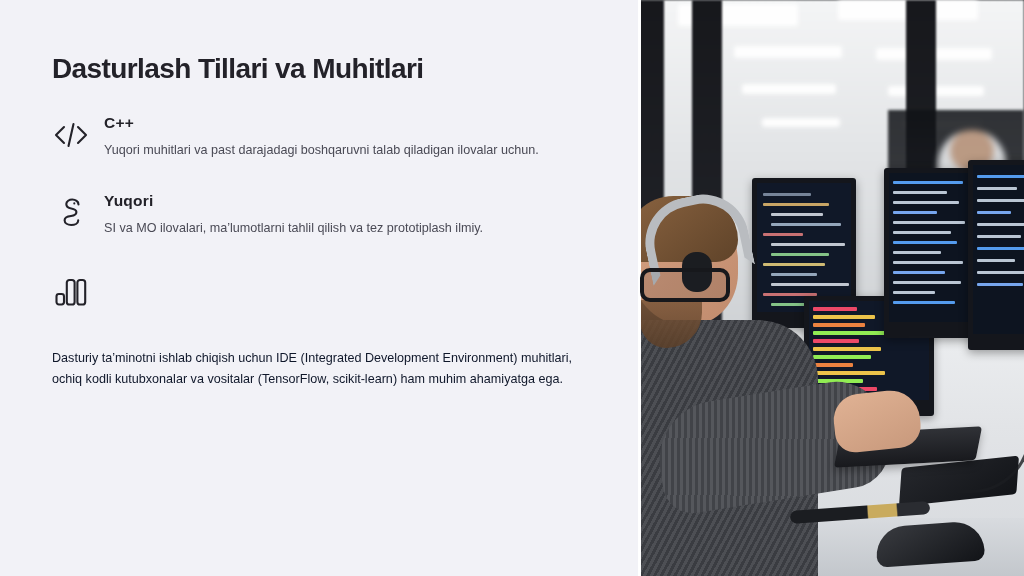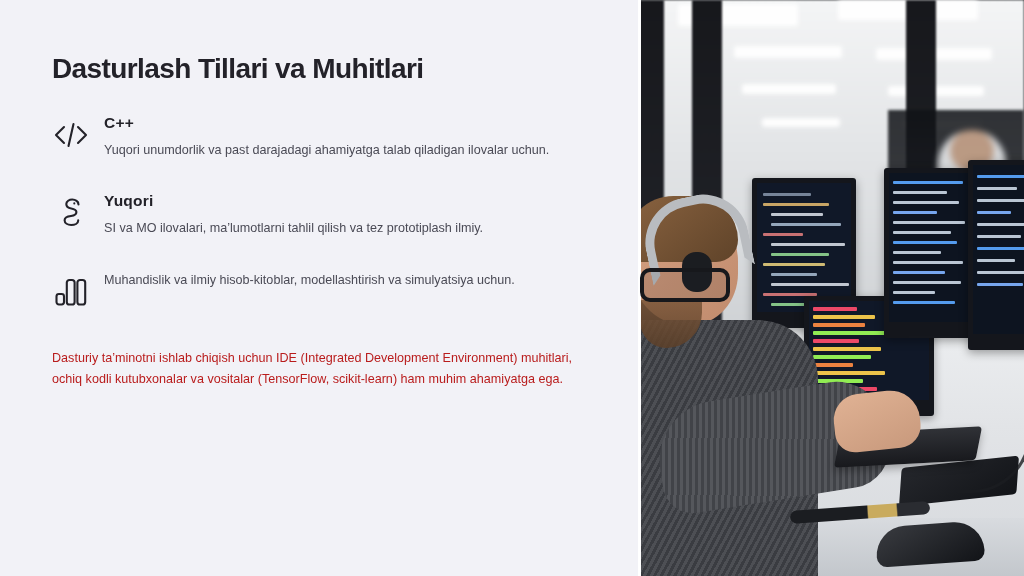--- a/index.html
+++ b/index.html
@@ -83,21 +83,21 @@
   .item-desc {
     font-size: 12.6px;
     color: #4a4a55;
     line-height: 1.72;
     margin: 0;
     max-width: 520px;
   }
 
   .footnote {
     font-size: 12.6px;
-    color: #b91c1c;
+    color: #0f172a;
     line-height: 1.72;
     margin: 4px 0 0 0;
     max-width: 540px;
   }
 
   
   .photo {
     position: absolute;
     left: 638px;
     top: 0;
@@ -386,21 +386,21 @@
 
       <li class="item">
         <span class="item-icon">
           <svg width="36" height="30" viewBox="0 0 36 30" fill="none" stroke="#232229" stroke-width="2.1" stroke-linecap="round" stroke-linejoin="round">
             <path d="M11 7 L3 15 L11 23"></path>
             <path d="M25 7 L33 15 L25 23"></path>
             <path d="M20.5 4 L15.5 26"></path>
           </svg>
         </span>
         <p class="item-title">C++</p>
-        <p class="item-desc">Yuqori unumdorlik va past darajadagi ahamiyatga talab qiladigan ilovalar uchun.</p>
+        <p class="item-desc">Yuqori muhitlari va past darajadagi boshqaruvni talab qiladigan ilovalar uchun.</p>
       </li>
 
       <li class="item">
         <span class="item-icon">
           <svg width="34" height="34" viewBox="0 0 34 34" fill="none" stroke="#232229" stroke-width="2.1" stroke-linecap="round" stroke-linejoin="round">
             <path d="M24.5 8.5c0-3-3-5-6.2-5-3.1 0-6 1.8-6 4.6 0 2.6 2.2 4 4.9 4.4
                      2.6.4 5.2 1 5.2 3.6 0 2.4-2.6 3.6-5.4 3.9-3.2.3-6.4 1.1-6.4 4.2
                      0 3 3.2 4.8 6.6 4.8 3.6 0 7-1.7 7-4.6"></path>
             <circle cx="20.3" cy="7.4" r="1.05" fill="#232229" stroke="none"></circle>
             <circle cx="24.1" cy="6.6" r="1.05" fill="#232229" stroke="none"></circle>
@@ -411,21 +411,20 @@
       </li>
 
       <li class="item">
         <span class="item-icon">
           <svg width="34" height="32" viewBox="0 0 34 32" fill="none" stroke="#232229" stroke-width="2.1" stroke-linejoin="round">
             <rect x="2.5" y="19" width="7.5" height="10.5" rx="2.4"></rect>
             <rect x="12.8" y="5" width="7.8" height="24.5" rx="2.6"></rect>
             <rect x="23.4" y="5" width="7.8" height="24.5" rx="2.6"></rect>
           </svg>
         </span>
-        <p class="item-desc">Muhandislik va ilmiy hisob-kitoblar, modellashtirish va simulyatsiya uchun.</p>
       </li>
     </ul>
 
     <p class="footnote">Dasturiy ta’minotni ishlab chiqish uchun IDE (Integrated Development Environment) muhitlari, ochiq kodli kutubxonalar va vositalar (TensorFlow, scikit-learn) ham muhim ahamiyatga ega.</p>
   </div>
 
   <div class="photo">
     <div class="photo-strip"></div>
 
     <div class="bg-room"></div>

